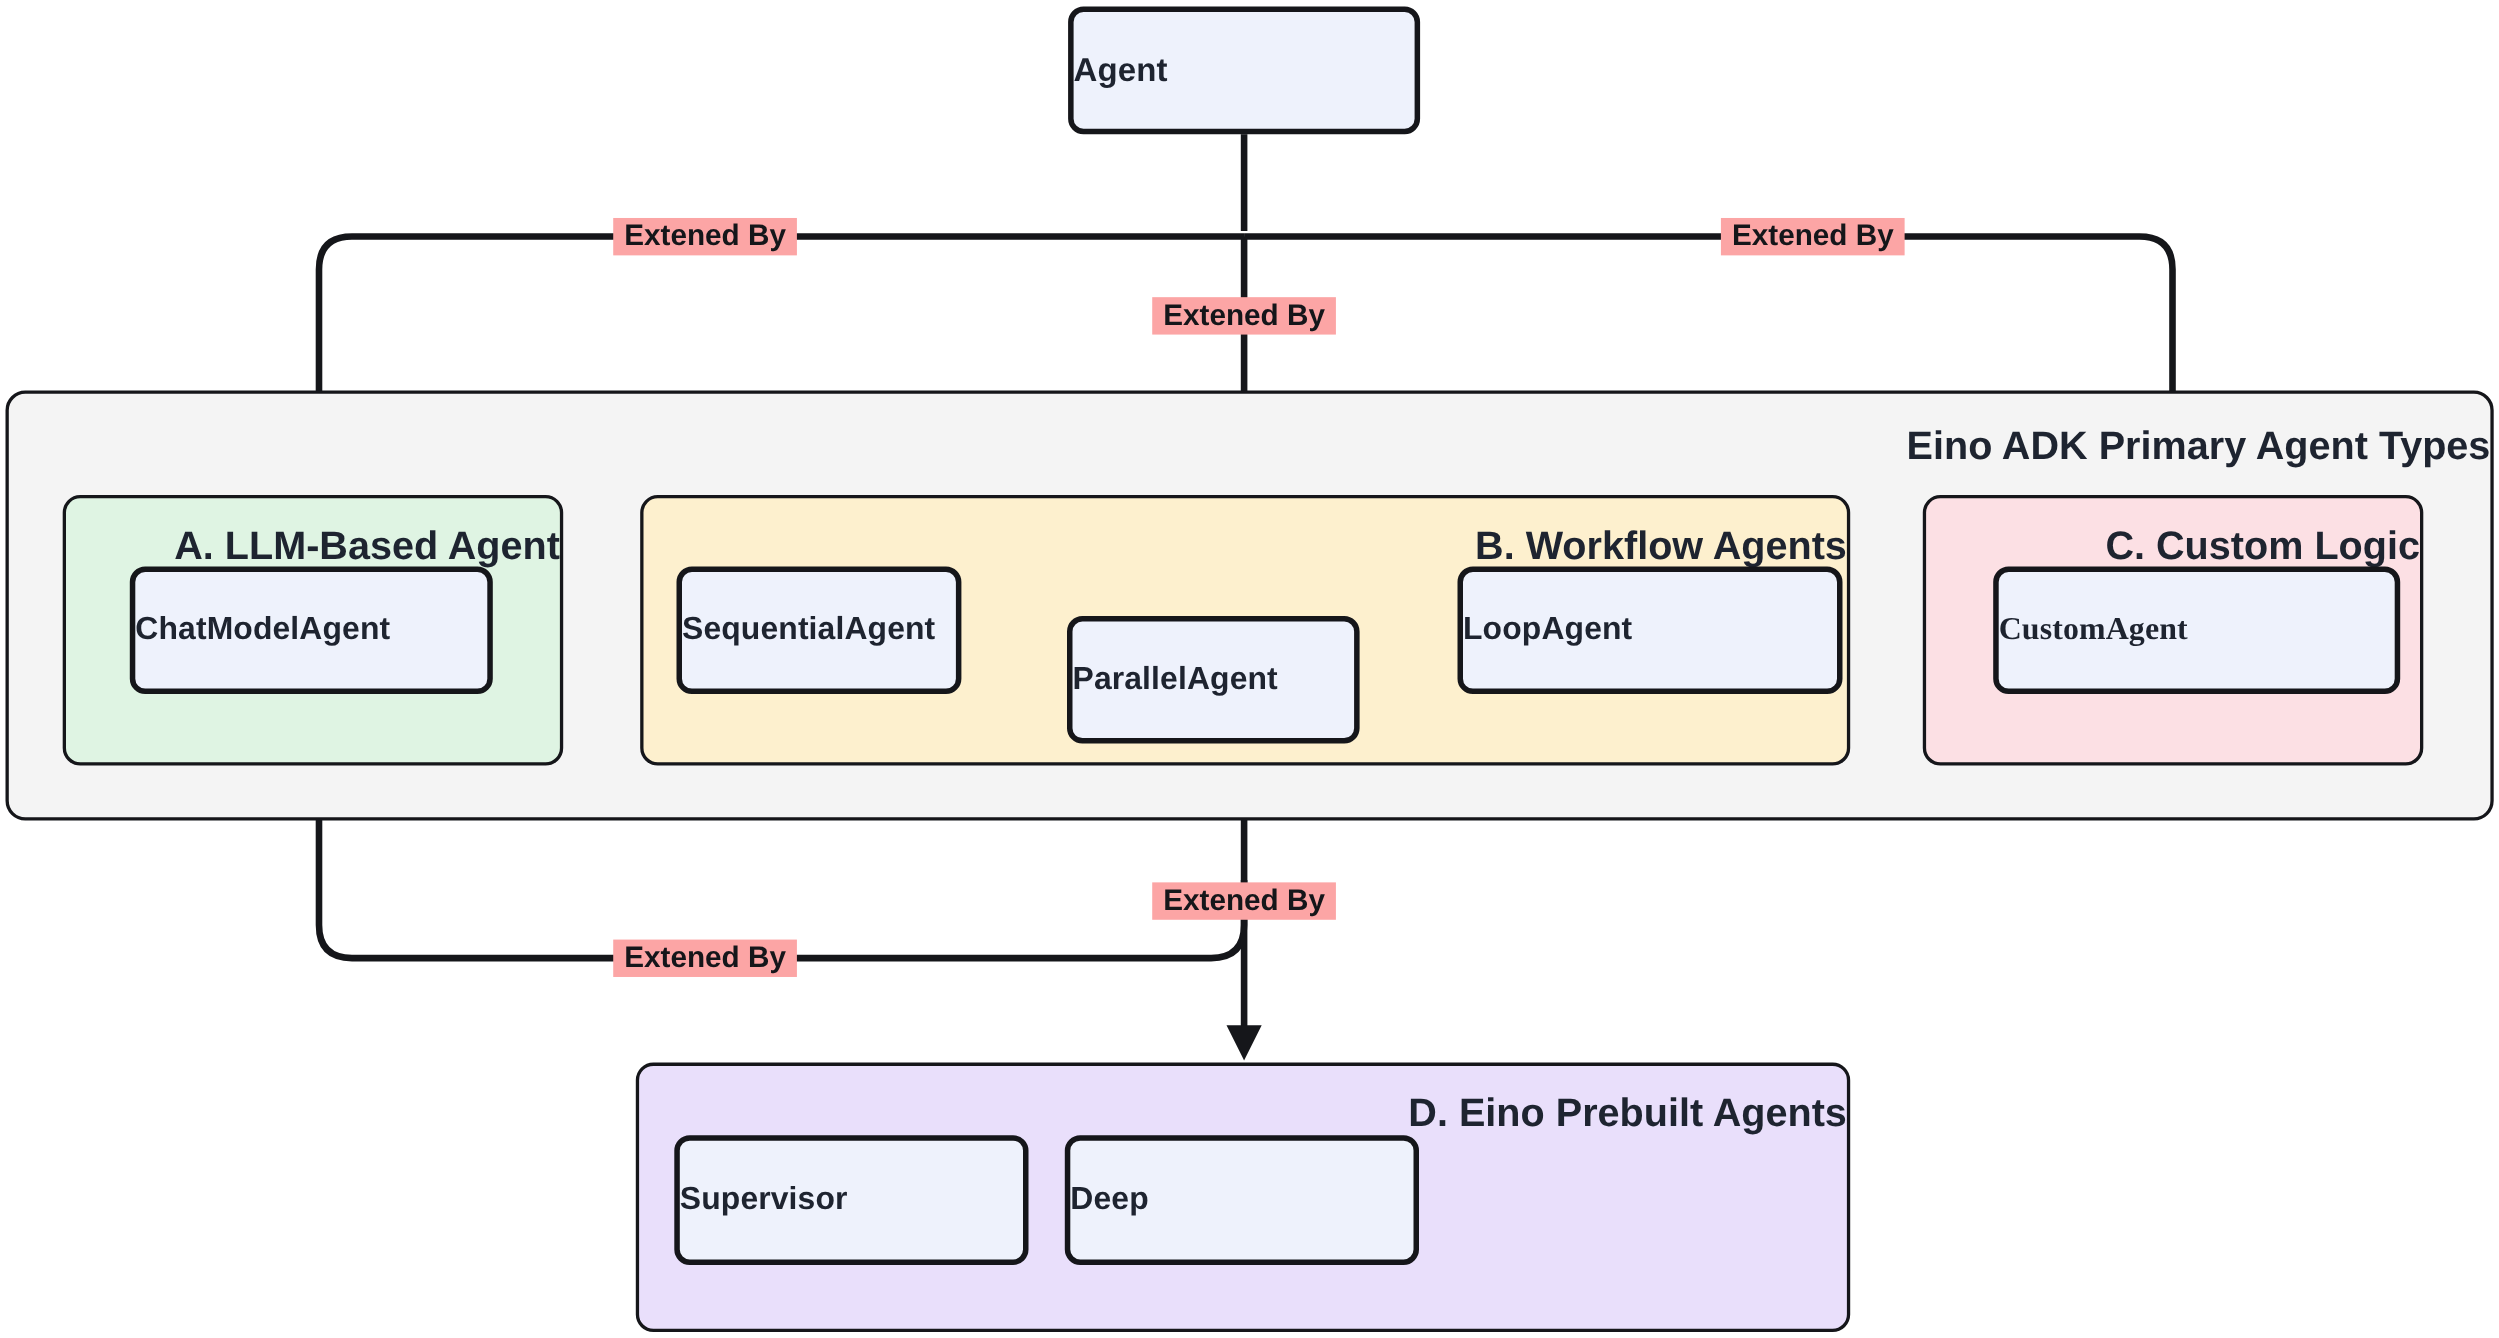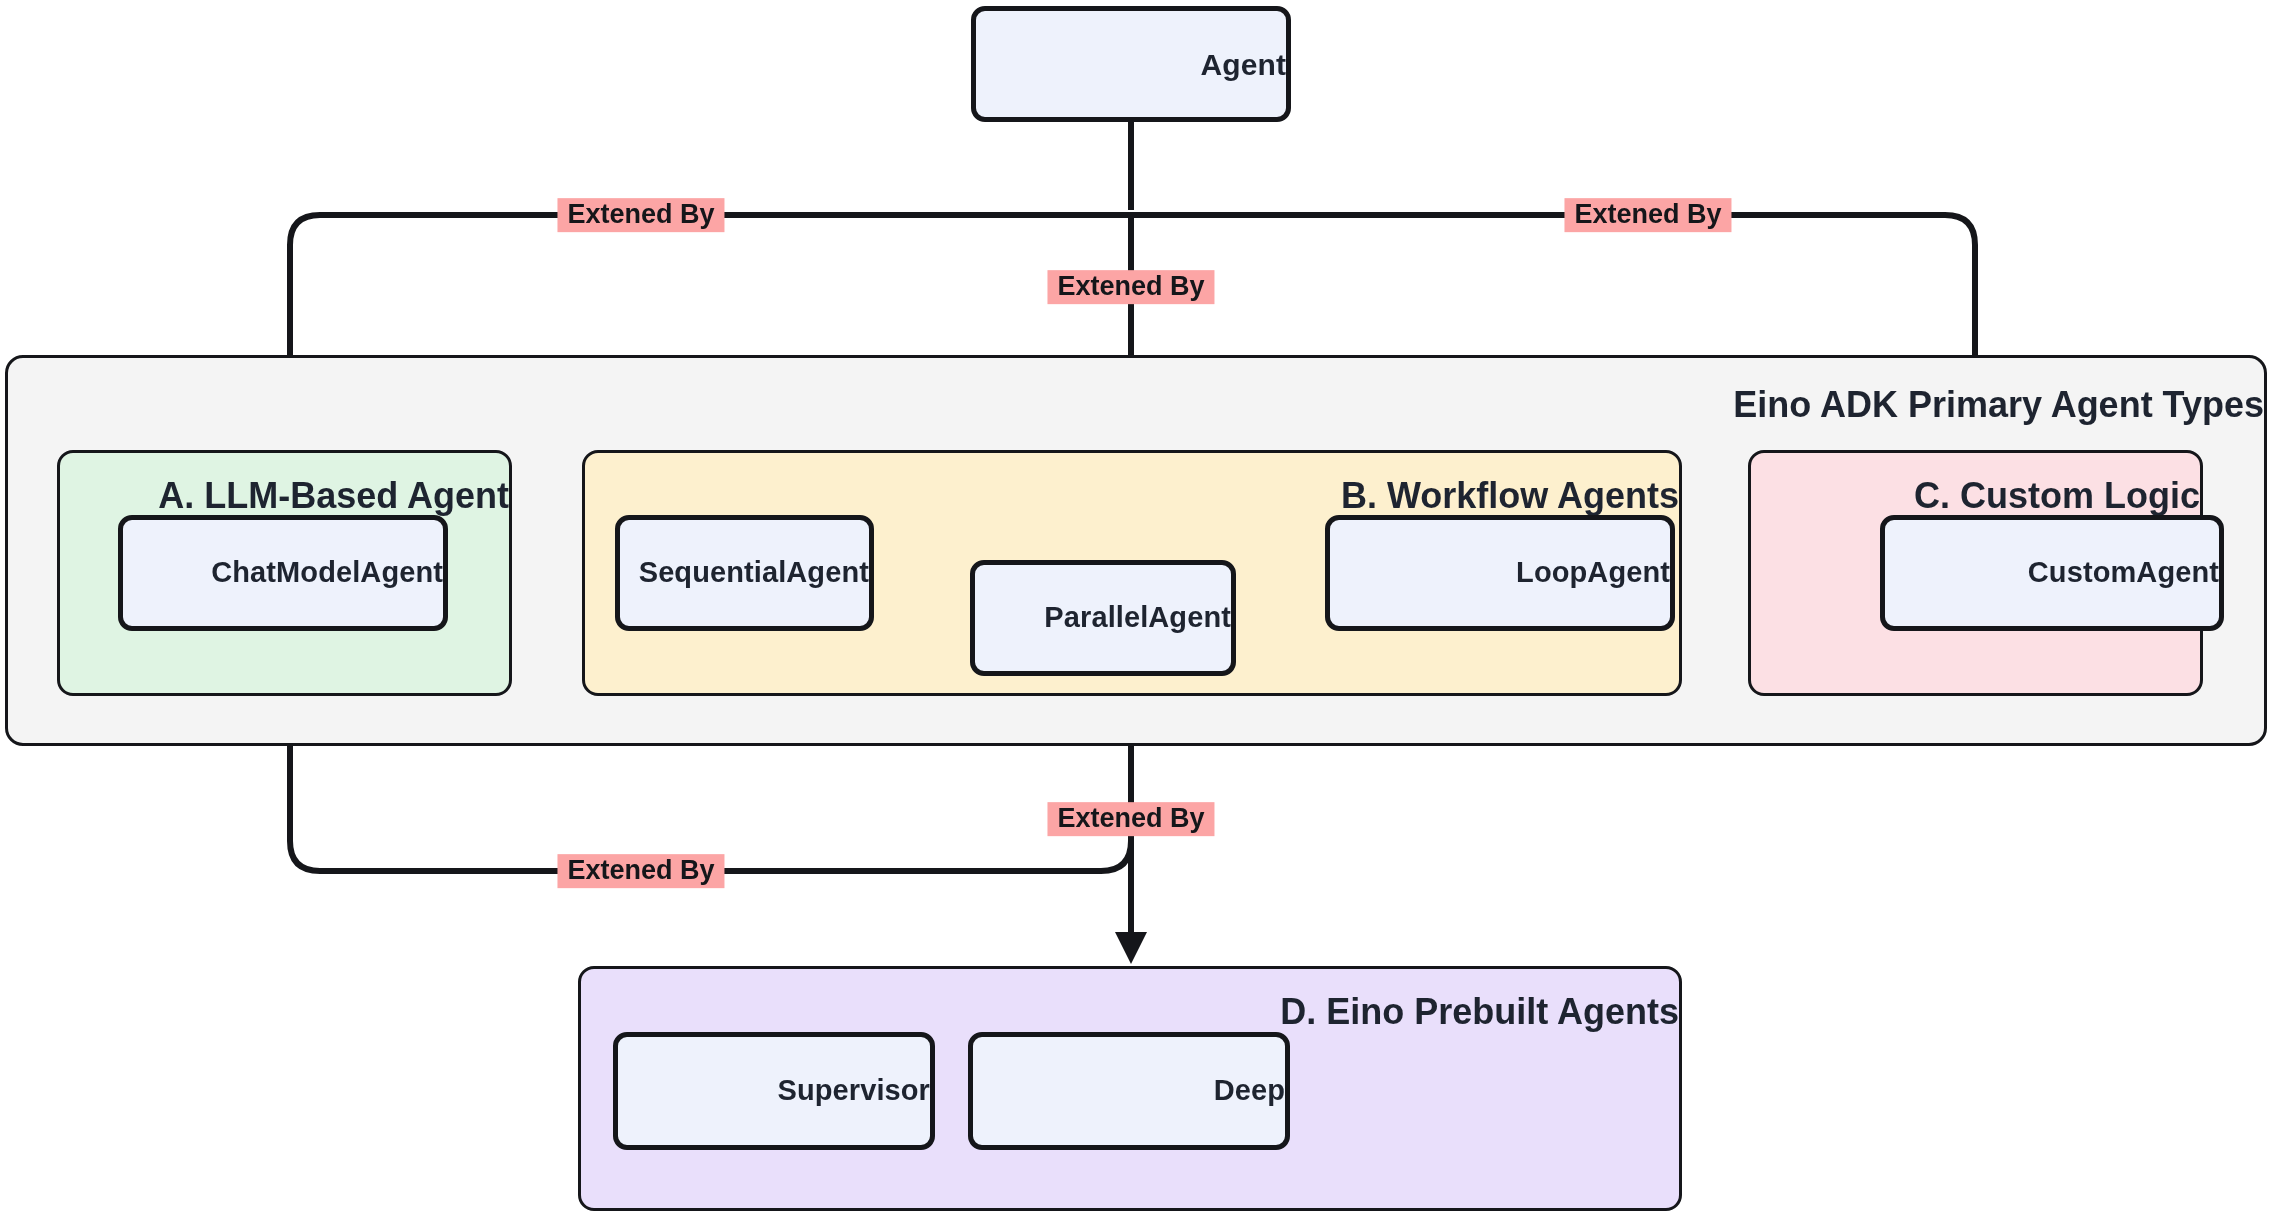--- a/index.html
+++ b/index.html
@@ -38,21 +38,21 @@
   }
 
   .node {
     position: absolute;
     box-sizing: border-box;
     background: #eef2fc;
     border: 5px solid #15161a;
     border-radius: 14px;
     display: flex;
     align-items: center;
-    justify-content: flex-end;
+    justify-content: flex-start;
     color: #1e2430;
     font-weight: bold;
     letter-spacing: 0.1px;
   }
   .node-label {
     font-size: 29px;
     font-weight: bold;
     line-height: 1.1;
     text-align: center;
     color: #1e2430;
@@ -127,21 +127,21 @@
   }
 
   .leaf-node {
     top: 515px;
     height: 116px;
   }
   #node-chatmodel { left: 118px; width: 330px; }
   #node-sequential { left: 615px; width: 259px; }
   #node-parallel { left: 970px; width: 266px; margin-top: 45px; }
   #node-loop { left: 1325px; width: 350px; }
-  #node-custom { left: 1880px; width: 344px; }
+  #node-custom { left: 1812px; width: 370px; font-family: Liberation Serif, serif; }
 
   .prebuilt-node {
     top: 1032px;
     height: 118px;
   }
   #node-supervisor { left: 613px; width: 322px; }
   #node-deep { left: 968px; width: 322px; }
   #node-planexec { left: 1323px; width: 322px; }
 
   .edge-label {

